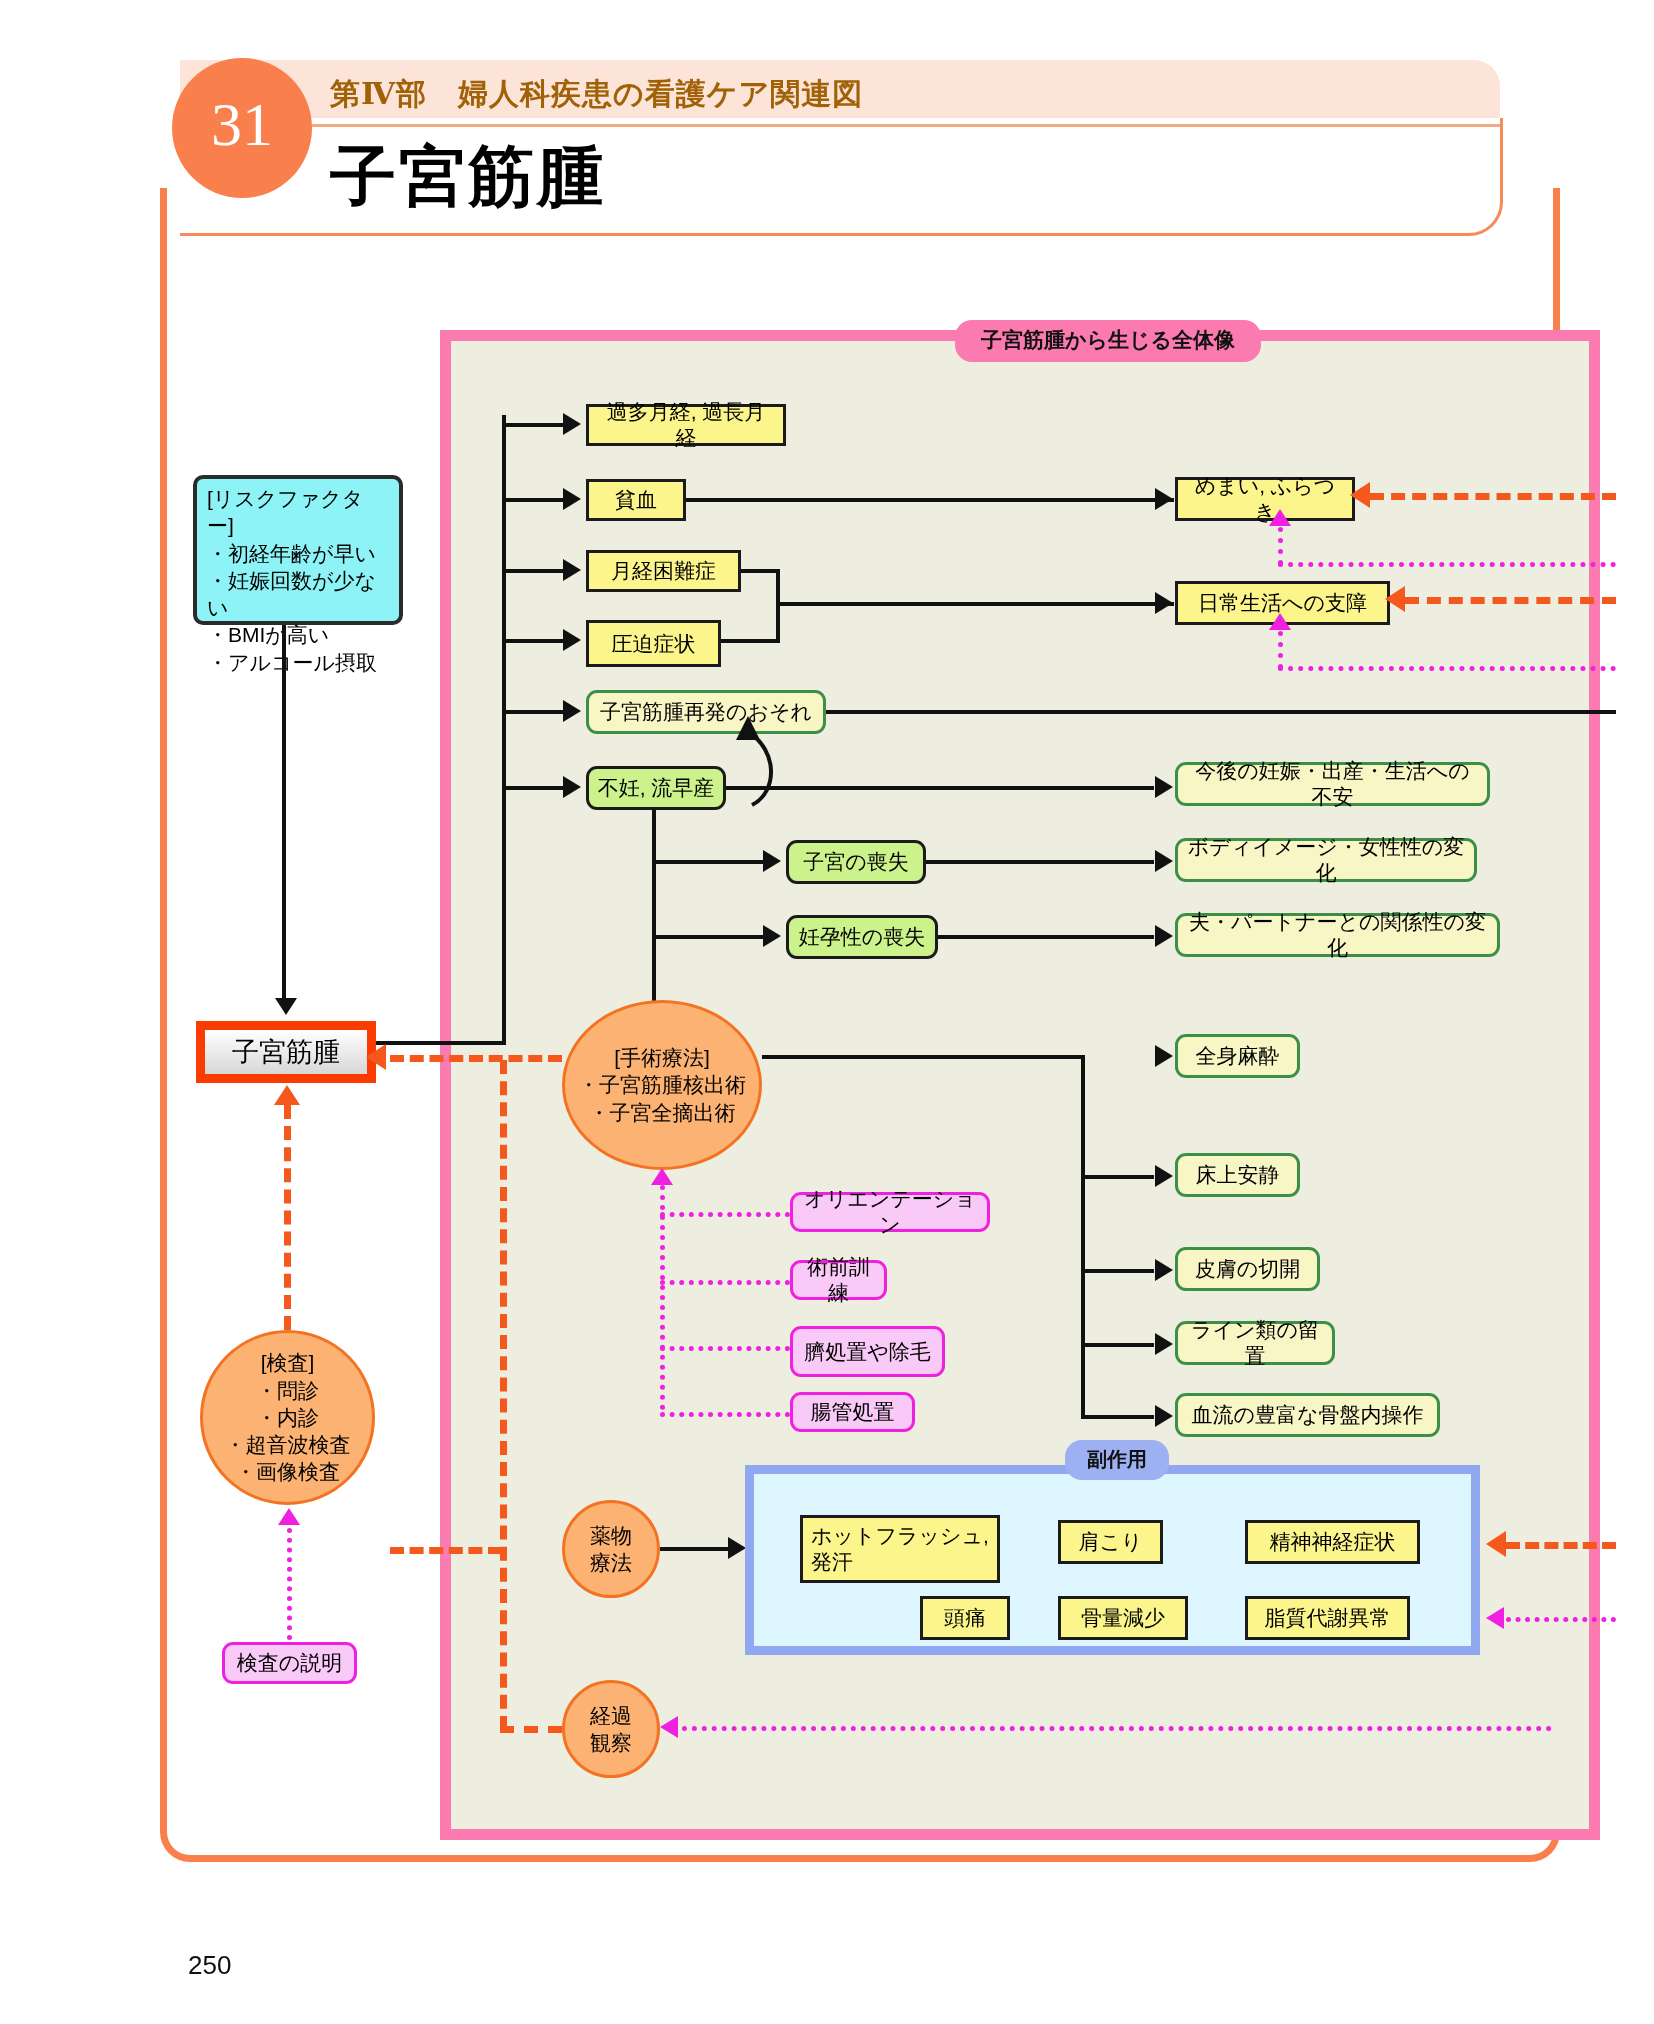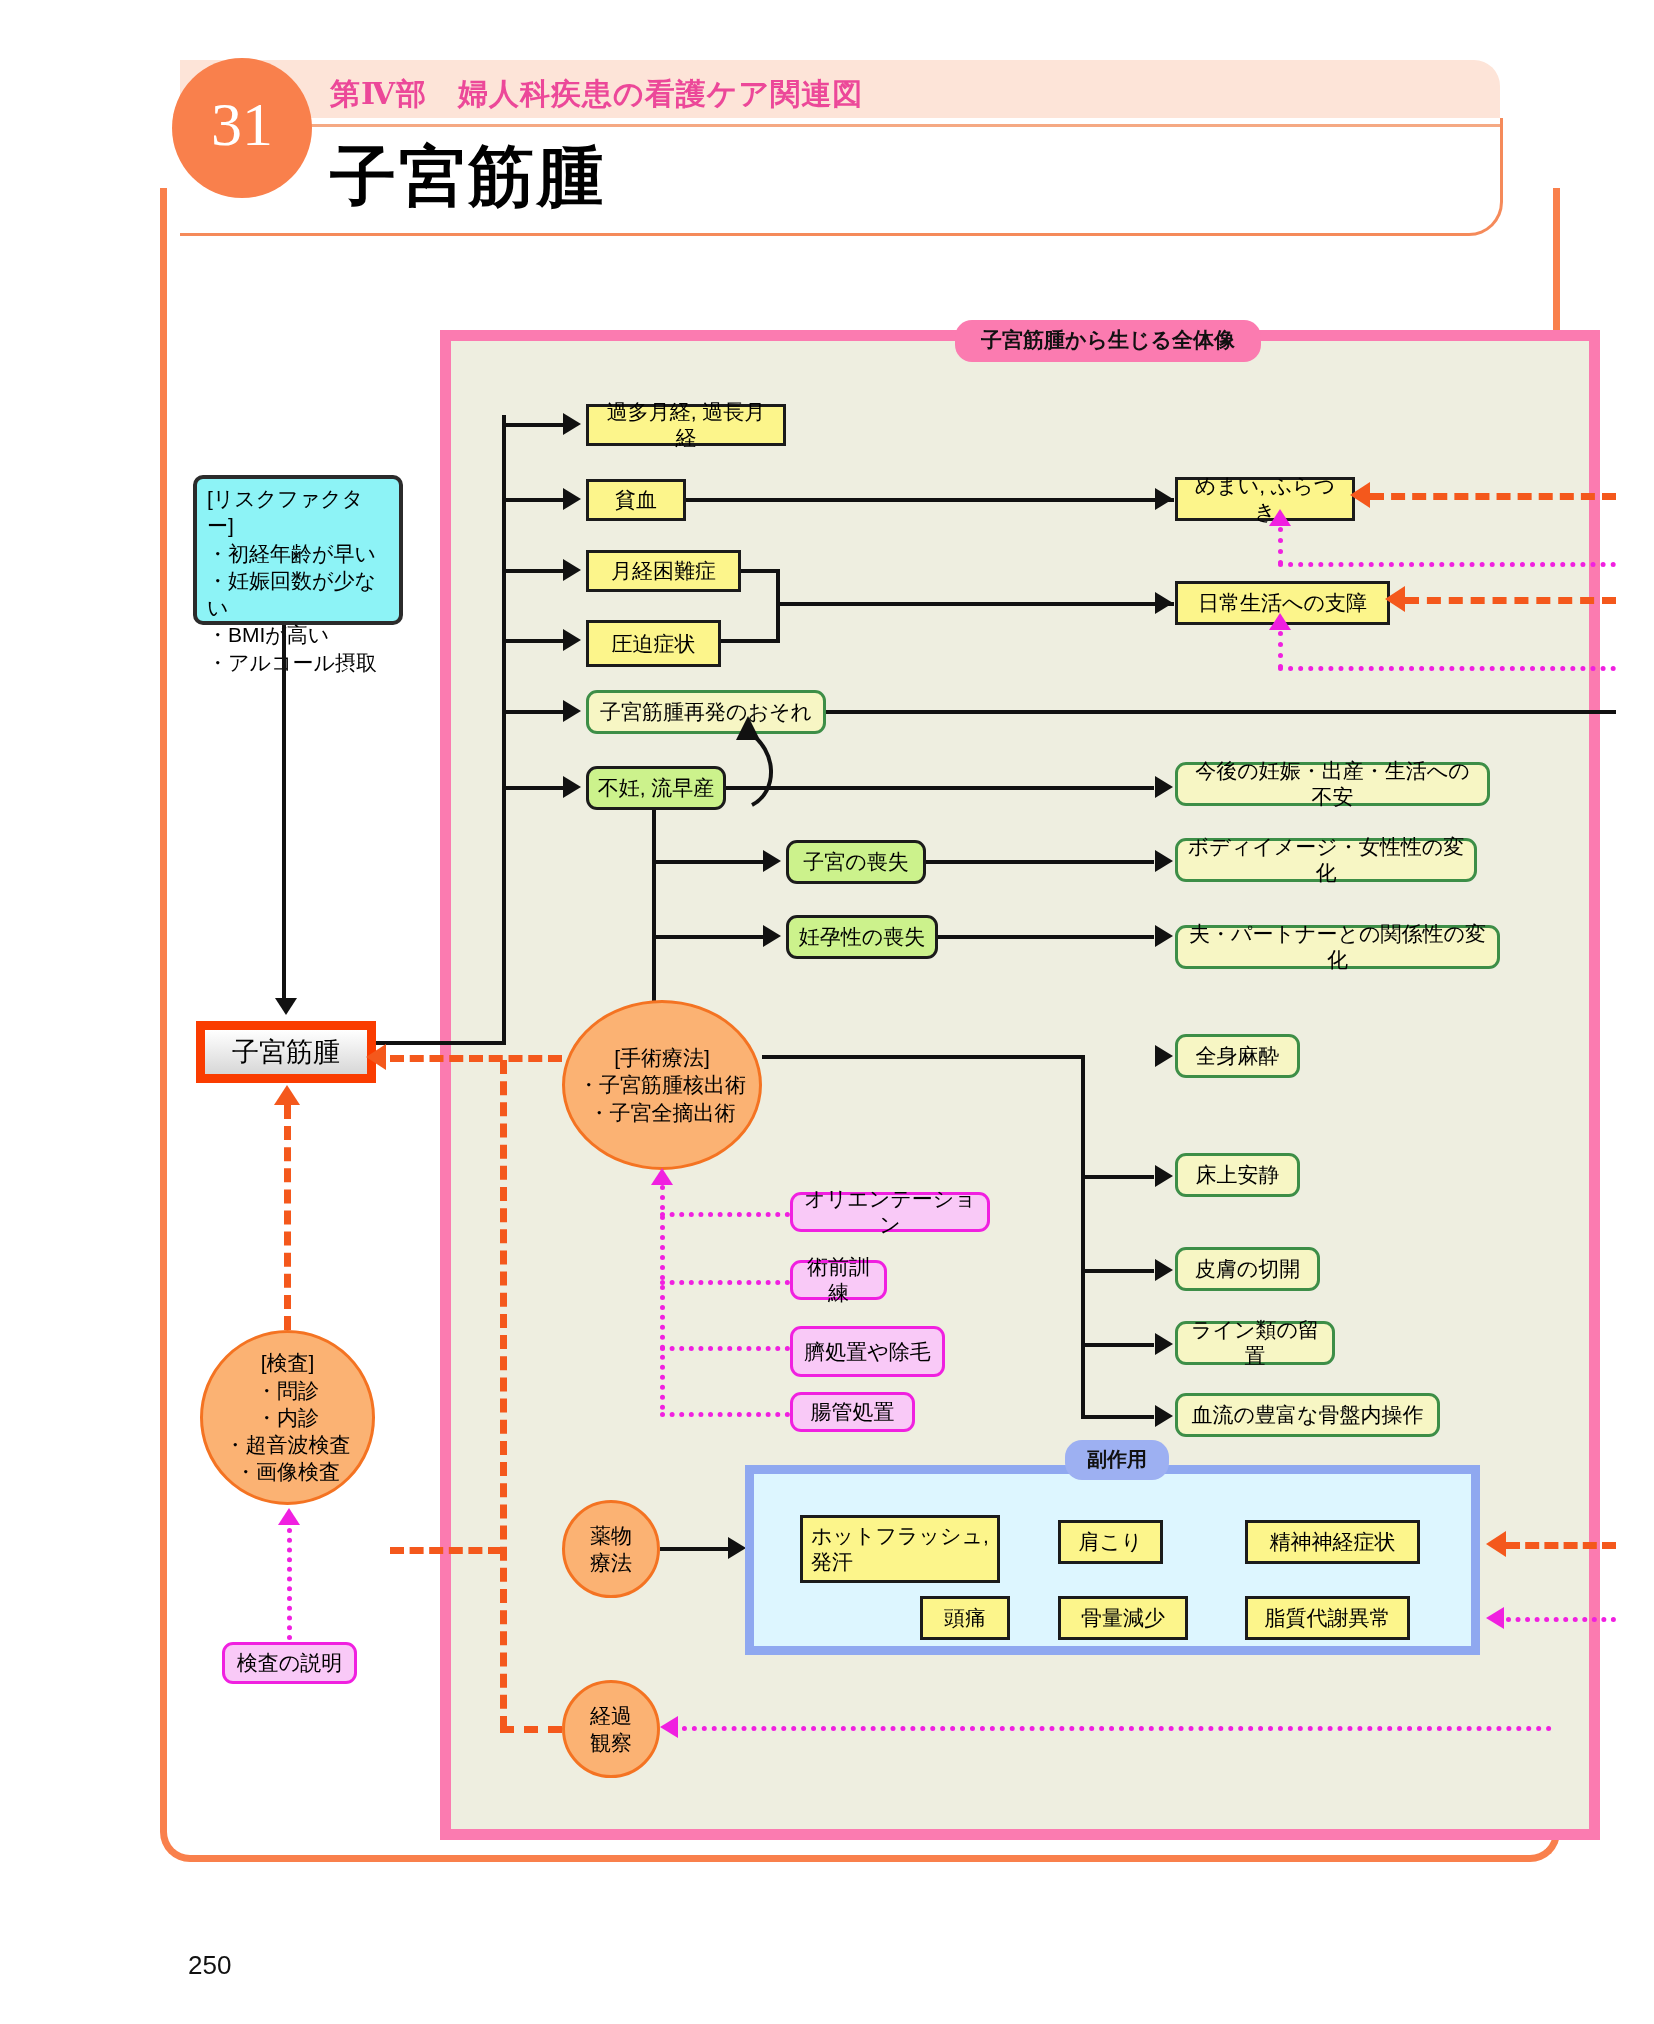--- a/index.html
+++ b/index.html
@@ -9,21 +9,21 @@
   
   #header-band{position:absolute;left:180px;top:60px;width:1320px;height:110px;
       background:#fde4d8;border-top-right-radius:26px;border-bottom-right-radius:26px;}
   #header-band2{position:absolute;left:180px;top:118px;width:1320px;height:115px;
       background:#ffffff;border-bottom-right-radius:34px;
       border-right:3px solid #f58a5a;border-bottom:3px solid #f58a5a;}
   #header-rule{position:absolute;left:300px;top:124px;width:1200px;height:3px;background:#f5a983;}
   #chapter-badge{position:absolute;left:172px;top:58px;width:140px;height:140px;border-radius:50%;
       background:#f9804c;color:#ffffff;font-size:62px;font-family:"Liberation Serif",serif;
       display:flex;align-items:center;justify-content:center;padding-bottom:8px;box-sizing:border-box;}
-  #part-label{position:absolute;left:330px;top:74px;font-size:30px;color:#ec4899;
+  #part-label{position:absolute;left:330px;top:74px;font-size:30px;color:#a16207;
       font-family:"DejaVu Serif",serif;font-weight:bold;letter-spacing:1px;}
   #page-title{position:absolute;left:330px;top:132px;font-size:66px;color:#000;font-weight:bold;
       letter-spacing:3px;font-family:"DejaVu Sans",sans-serif;}
 
   
   #orange-frame{position:absolute;left:160px;top:188px;width:1400px;height:1674px;
       border-left:7px solid #f9804c;border-bottom:7px solid #f9804c;border-right:7px solid #f9804c;
       border-bottom-left-radius:30px;border-bottom-right-radius:30px;box-sizing:border-box;}
 
   
@@ -132,21 +132,21 @@
 <div class="hline" style="left:741px;top:569px;width:39px;"></div>
 <div class="hline" style="left:721px;top:639px;width:59px;"></div>
 <div class="vline" style="left:776px;top:569px;height:74px;"></div>
 <div class="hline" style="left:776px;top:602px;width:398px;"></div>
 <div class="arrow-r" style="left:1155px;top:592px;"></div>
 
 <div class="node yellow-box" style="left:1175px;top:477px;width:180px;height:44px;">めまい, ふらつき</div>
 <div class="node yellow-box" style="left:1175px;top:581px;width:215px;height:44px;">日常生活への支障</div>
 <div class="node yellow-green-box" style="left:1175px;top:762px;width:315px;height:44px;">今後の妊娠・出産・生活への不安</div>
 <div class="node yellow-green-box" style="left:1175px;top:838px;width:302px;height:44px;">ボディイメージ・女性性の変化</div>
-<div class="node yellow-green-box" style="left:1175px;top:913px;width:325px;height:44px;margin-top:12px;">夫・パートナーとの関係性の変化</div>
+<div class="node yellow-green-box" style="left:1175px;top:913px;width:325px;height:44px;">夫・パートナーとの関係性の変化</div>
 
 <div class="node yellow-green-box" style="left:586px;top:690px;width:240px;height:44px;">子宮筋腫再発のおそれ</div>
 <div class="hline" style="left:502px;top:710px;width:62px;"></div>
 <div class="arrow-r" style="left:563px;top:700px;"></div>
 <div class="hline" style="left:826px;top:710px;width:790px;"></div>
 
 <div class="node green-box" style="left:586px;top:766px;width:140px;height:44px;">不妊, 流早産</div>
 <div class="hline" style="left:502px;top:786px;width:62px;"></div>
 <div class="arrow-r" style="left:563px;top:776px;"></div>
 <div class="hline" style="left:726px;top:786px;width:428px;"></div>

